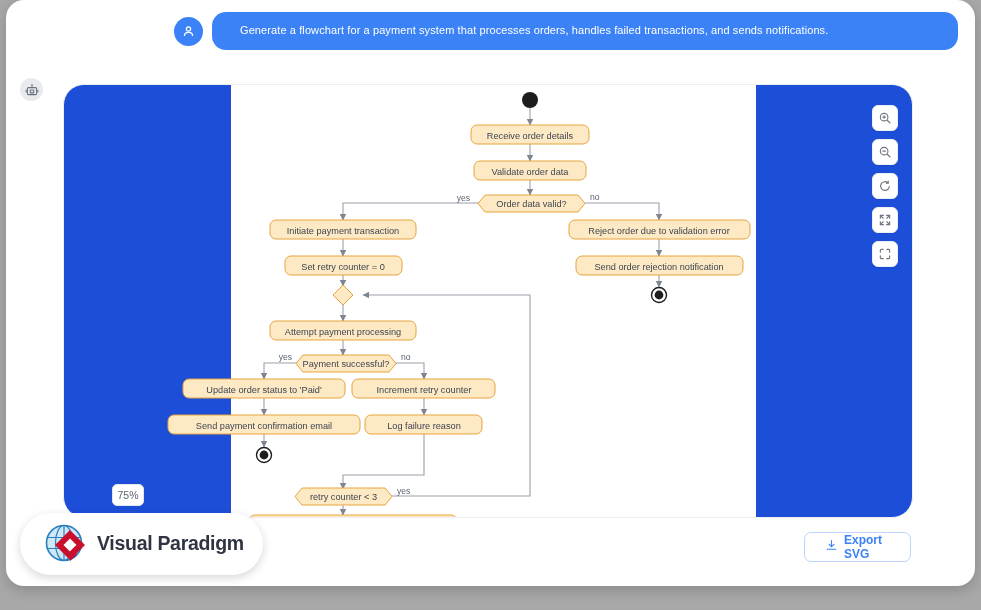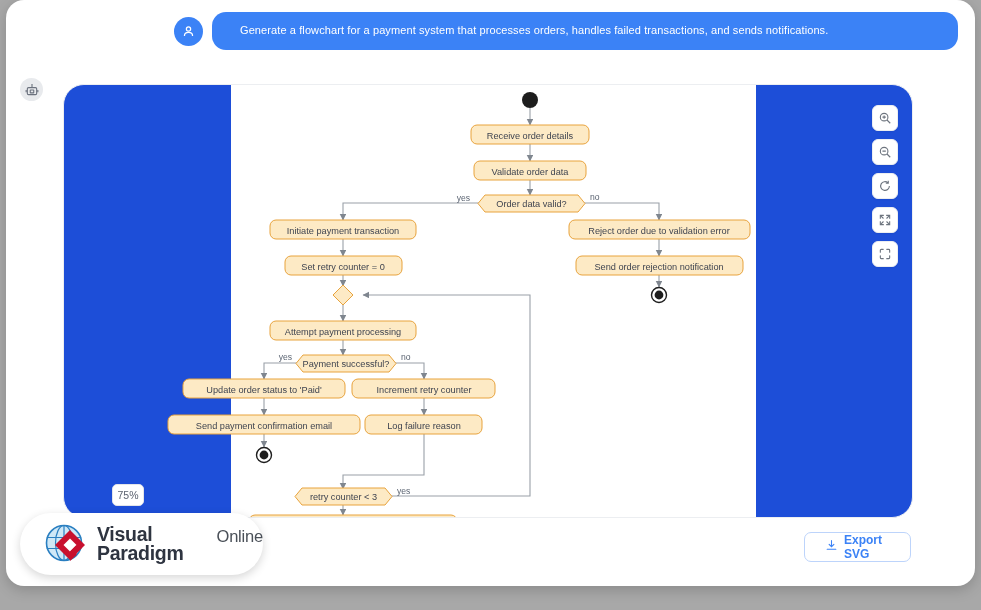--- a/index.html
+++ b/index.html
@@ -364,18 +364,17 @@
           <circle cx="22" cy="22" r="17.5" fill="#cfe8f7" stroke="#2a7fc1" stroke-width="1.6"></circle>
           <ellipse cx="22" cy="22" rx="8.5" ry="17.5" fill="none" stroke="#2a7fc1" stroke-width="1.2"></ellipse>
           <path d="M4.8 16.5h34.4M4.8 27.5h34.4M22 4.5v35" fill="none" stroke="#2a7fc1" stroke-width="1.2"></path>
           <path d="M28 9 L43 24 L28 39 L13 24 Z" fill="#c8102e"></path>
           <path d="M28 17.5 L34.5 24 L28 30.5 L21.5 24 Z" fill="#ffffff"></path>
           <path d="M28 30.5 L34.5 24 L34.5 34 L28 40 Z" fill="#c8102e"></path>
         </svg>
       </div>
       <div class="logo-text">
         <span class="logo-l1">Visual Paradigm</span>
-        <span class="logo-l2">Online</span>
       </div>
     </div>
 
   </div>
 </div>
 
 </body></html>

